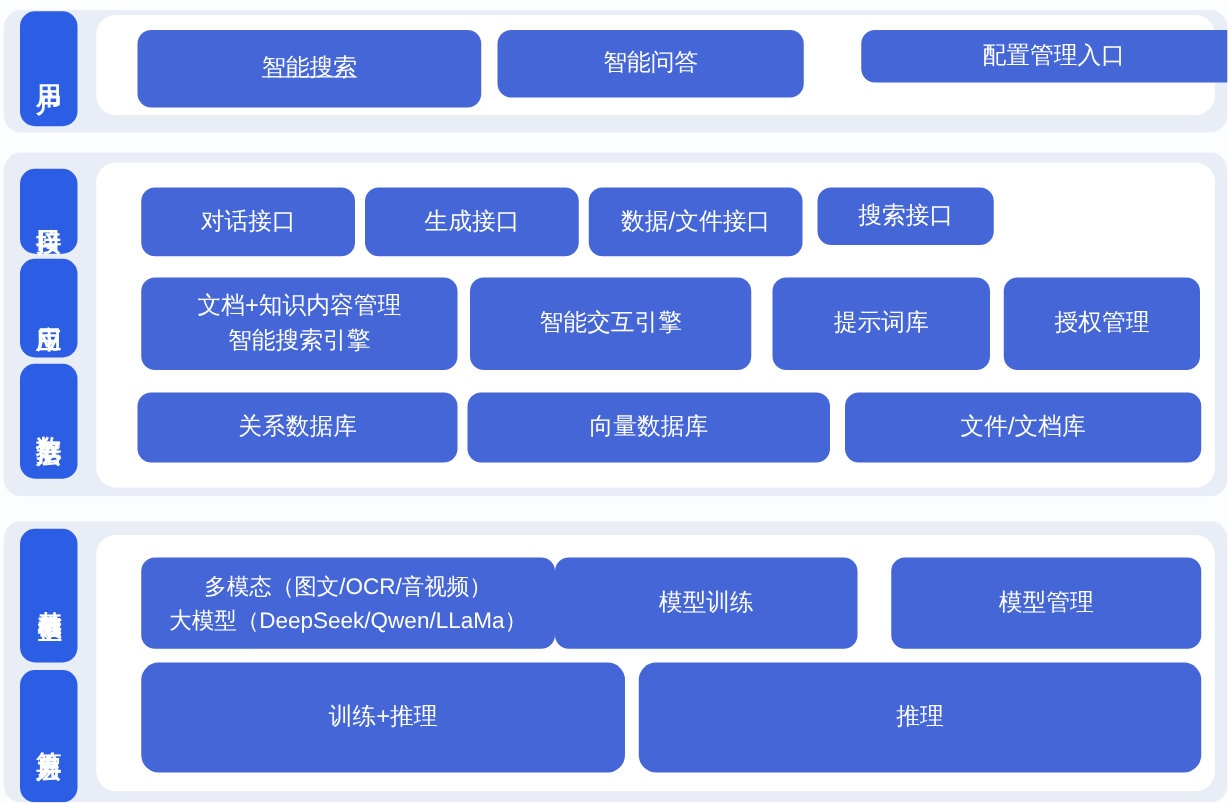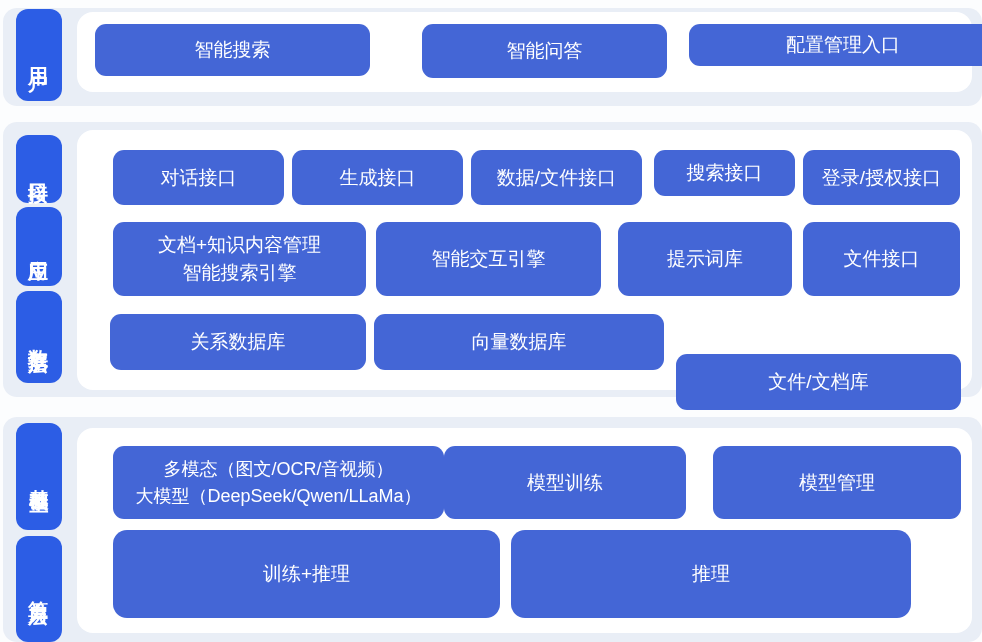--- a/index.html
+++ b/index.html
@@ -38,46 +38,45 @@
   <div class="layer" style="left:3px;top:417px;width:979px;height:225px;"></div>
 
   <div class="pill" style="top:9px;height:92px;">用户</div>
   <div class="pill" style="top:135px;height:68px;">接口</div>
   <div class="pill" style="top:207px;height:79px;">应用</div>
   <div class="pill" style="top:291px;height:92px;">数据层</div>
   <div class="pill" style="top:423px;height:107px;font-size:19px;letter-spacing:2px;">基础模型</div>
   <div class="pill" style="top:536px;height:106px;">算力层</div>
 
   <div class="panel" style="left:77px;top:12px;width:895px;height:80px;">
-    <div class="blk" style="left:18px;top:12px;width:275px;height:52px;">智能搜索</div>
-    <div class="blk" style="left:321px;top:12px;width:245px;height:54px;margin-left:24px;">智能问答</div>
+    <div class="blk" style="left:33px;top:12px;width:275px;height:62px;text-decoration:underline;">智能搜索</div>
+    <div class="blk" style="left:321px;top:12px;width:245px;height:54px;">智能问答</div>
     <div class="blk" style="left:612px;top:12px;width:308px;height:42px;">配置管理入口</div>
   </div>
 
   <div class="panel" style="left:77px;top:130px;width:895px;height:260px;">
 
     <div class="blk" style="left:36px;top:20px;width:171px;height:55px;">对话接口</div>
     <div class="blk" style="left:215px;top:20px;width:171px;height:55px;">生成接口</div>
     <div class="blk" style="left:394px;top:20px;width:171px;height:55px;">数据/文件接口</div>
     <div class="blk" style="left:577px;top:20px;width:141px;height:46px;">搜索接口</div>
-    <div class="blk" style="left:726px;top:20px;width:157px;height:55px;">登录/授权接口</div>
 
     <div class="blk" style="left:36px;top:92px;width:253px;height:74px;">文档+知识内容管理
 智能搜索引擎</div>
     <div class="blk" style="left:541px;top:92px;width:174px;height:74px;">提示词库</div>
     <div class="blk" style="left:299px;top:92px;width:225px;height:74px;">智能交互引擎</div>
-    <div class="blk" style="left:726px;top:92px;width:157px;height:74px;">文件接口</div>
+    <div class="blk" style="left:726px;top:92px;width:157px;height:74px;">授权管理</div>
 
     <div class="blk" style="left:33px;top:184px;width:256px;height:56px;">关系数据库</div>
     <div class="blk" style="left:297px;top:184px;width:290px;height:56px;">向量数据库</div>
-    <div class="blk" style="left:599px;top:184px;width:285px;height:56px;margin-top:40px;">文件/文档库</div>
+    <div class="blk" style="left:599px;top:184px;width:285px;height:56px;">文件/文档库</div>
   </div>
 
   <div class="panel" style="left:77px;top:428px;width:895px;height:205px;">
     <div class="blk" style="left:36px;top:18px;width:331px;height:73px;font-size:18px;">多模态（图文/OCR/音视频）
 大模型（DeepSeek/Qwen/LLaMa）</div>
     <div class="blk" style="left:367px;top:18px;width:242px;height:73px;">模型训练</div>
     <div class="blk" style="left:636px;top:18px;width:248px;height:73px;">模型管理</div>
     <div class="blk big" style="left:36px;top:102px;width:387px;height:88px;">训练+推理</div>
-    <div class="blk big" style="left:434px;top:102px;width:400px;height:88px;">推理</div>
+    <div class="blk big" style="left:434px;top:102px;width:450px;height:88px;">推理</div>
   </div>
 
 </div>
 
 </body></html>

